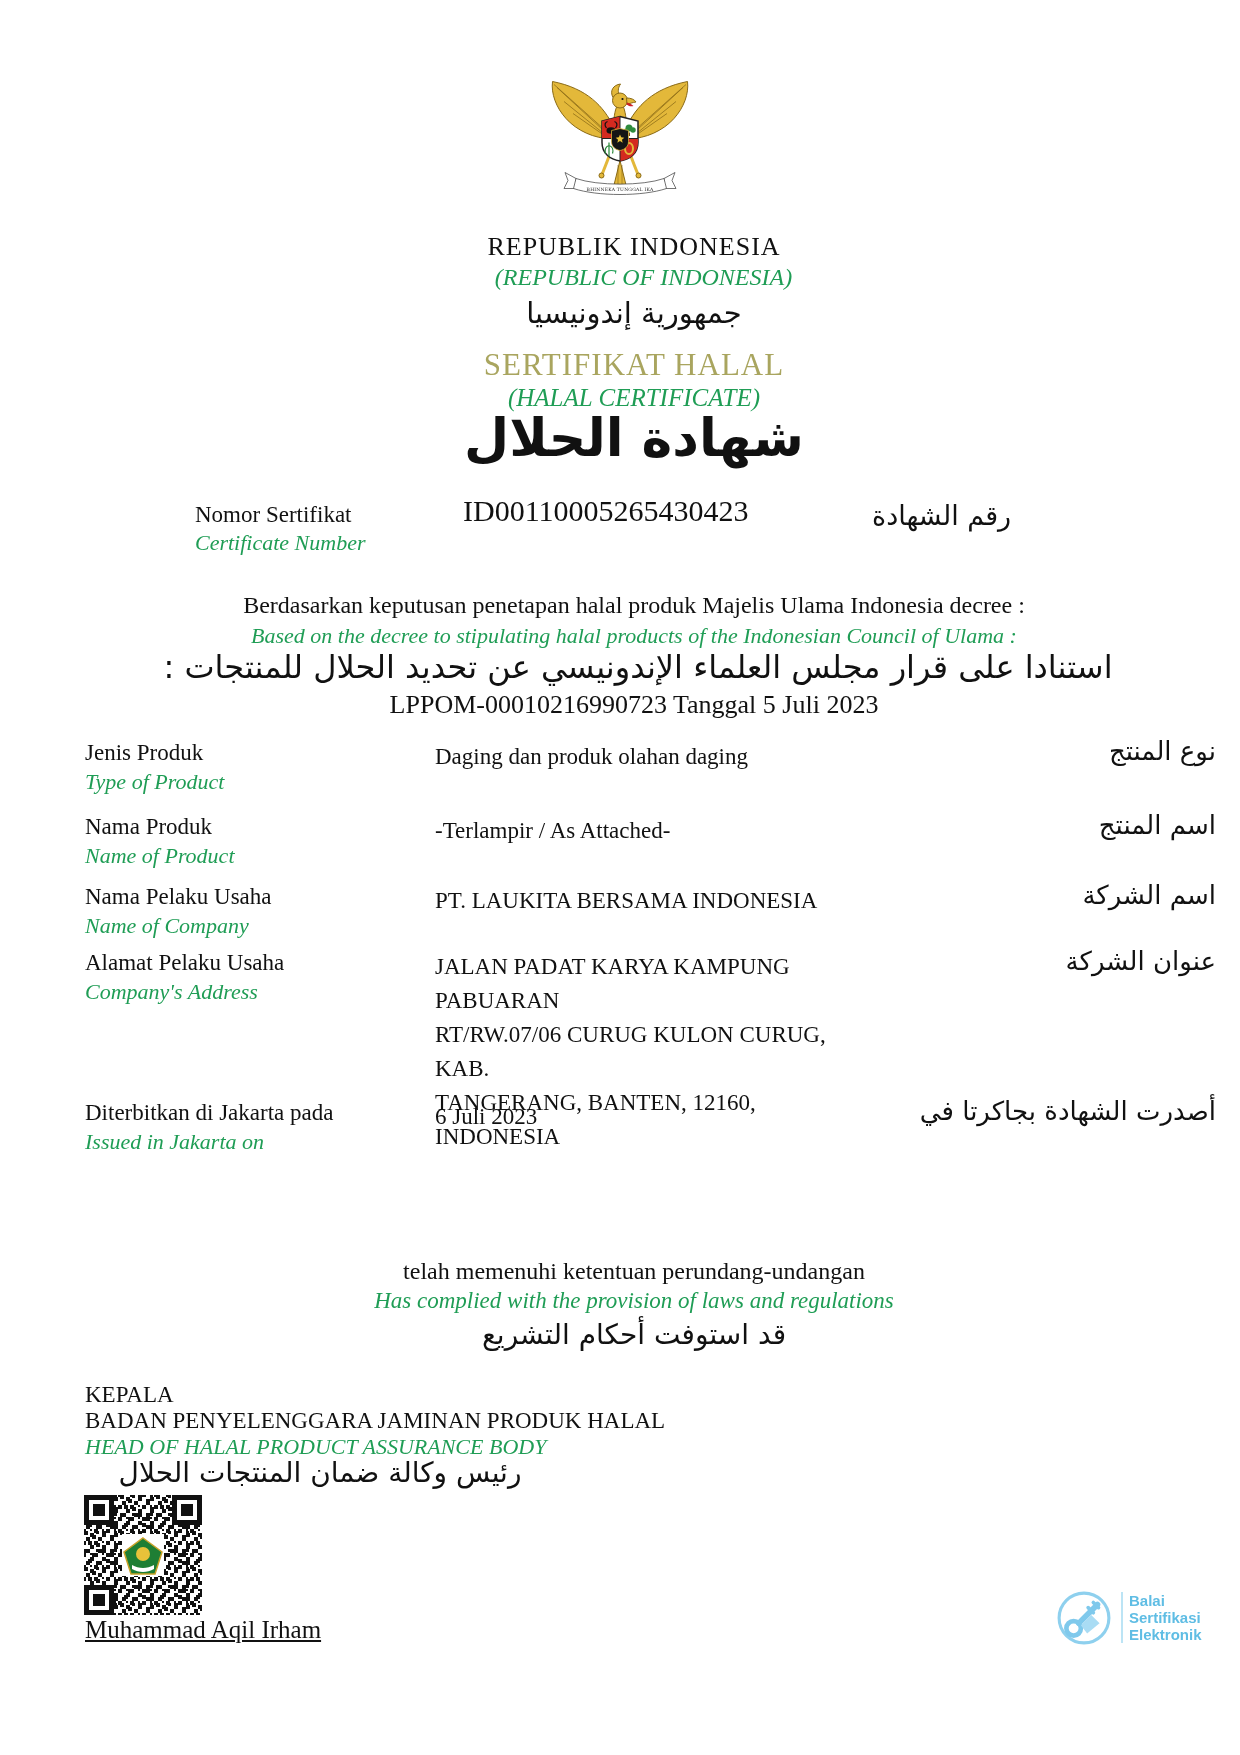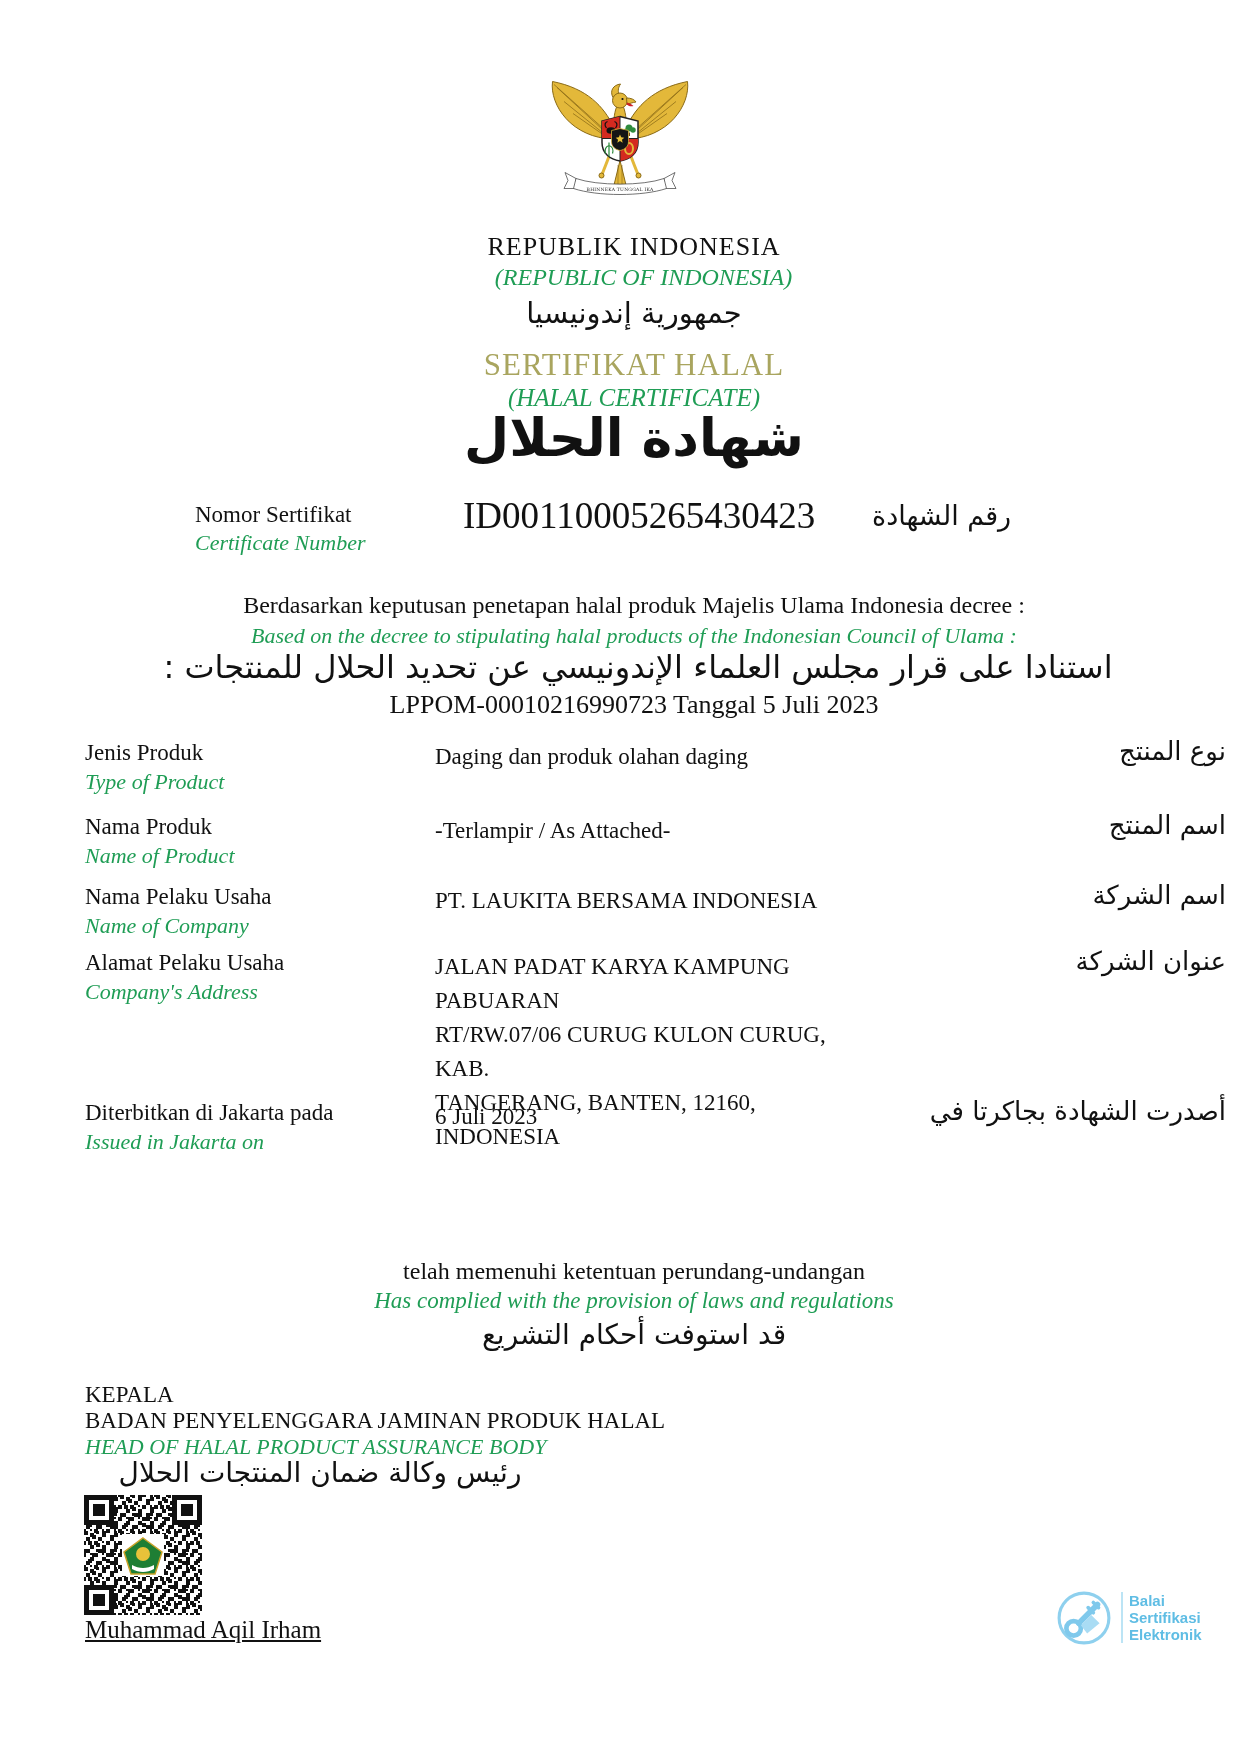--- a/index.html
+++ b/index.html
@@ -17,34 +17,34 @@
   .t-country{top:232px;font-size:26px;letter-spacing:1px;}
   .t-country-en{top:264px;font-size:24px;margin-left:19px;}
   .t-country-ar{top:296px;font-size:29px;}
   .t-title{top:347px;font-size:31px;color:var(--olive);letter-spacing:1px;}
   .t-title-en{top:384px;font-size:25px;}
   .t-title-ar{top:408px;font-size:52px;font-weight:bold;}
 
   .certlab{left:195px;top:500px;}
   .certlab .l1{font-size:23px;line-height:29px;}
   .certlab .l2{font-size:22px;line-height:27px;}
-  .certval{left:463px;top:494px;font-size:37px;}
+  .certval{left:463px;top:494px;font-size:30px;}
   .certar{left:872px;top:500px;font-size:27px;}
 
   .d1{top:592px;font-size:24px;}
   .d2{top:623px;font-size:22px;}
   .d3{top:648px;font-size:32px;margin-left:8px;}
   .d4{top:690px;font-size:26px;}
 
   .frow{position:absolute;left:0;width:100%;height:10px;}
   .flabel{position:absolute;left:85px;top:0;width:340px;}
   .flabel .lid{font-size:23px;line-height:30px;}
   .flabel .len{font-size:22px;line-height:27px;}
   .fvalue{position:absolute;left:435px;top:2px;width:450px;font-size:23px;line-height:34px;white-space:pre-line;}
-  .far{position:absolute;right:42px;top:-2px;width:420px;text-align:right;font-size:26px;}
+  .far{position:absolute;right:52px;top:-2px;width:420px;text-align:right;font-size:26px;}
 
   .c1{top:1258px;font-size:24px;}
   .c2{top:1288px;font-size:23px;}
   .c3{top:1318px;font-size:28px;}
 
   .s1{left:85px;top:1382px;font-size:23px;}
   .s2{left:85px;top:1408px;font-size:23px;}
   .s3{left:85px;top:1434px;font-size:22px;}
   .s4{left:85px;top:1456px;width:470px;text-align:center;font-size:28px;}
   .signer-name{left:85px;top:1616px;font-size:25px;text-decoration:underline;}

